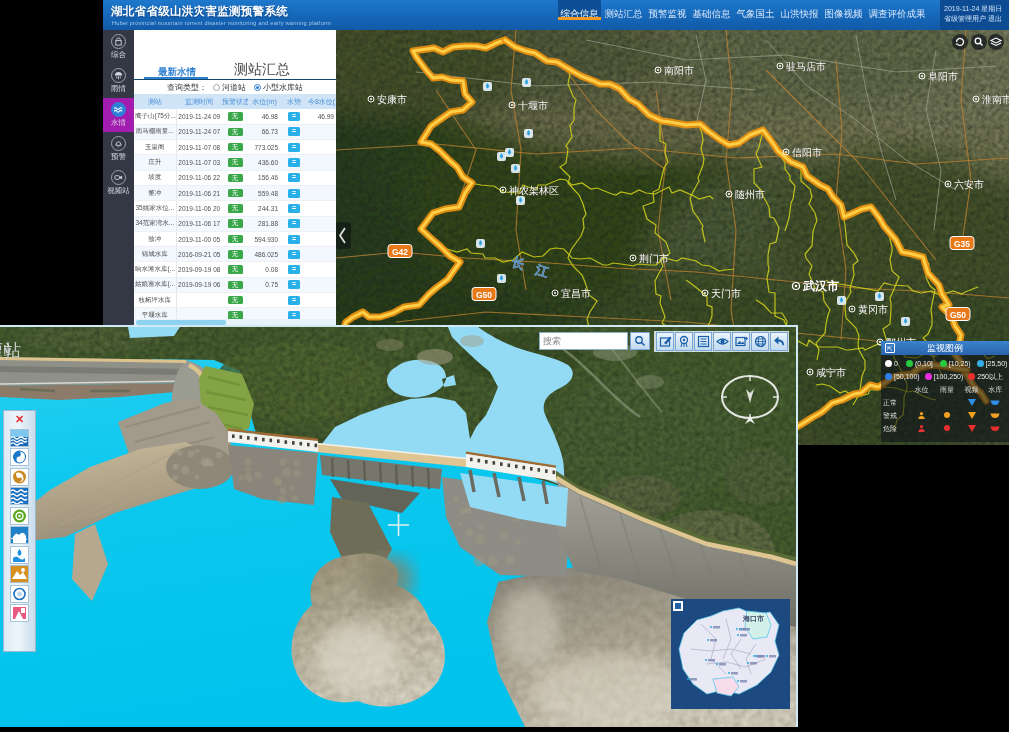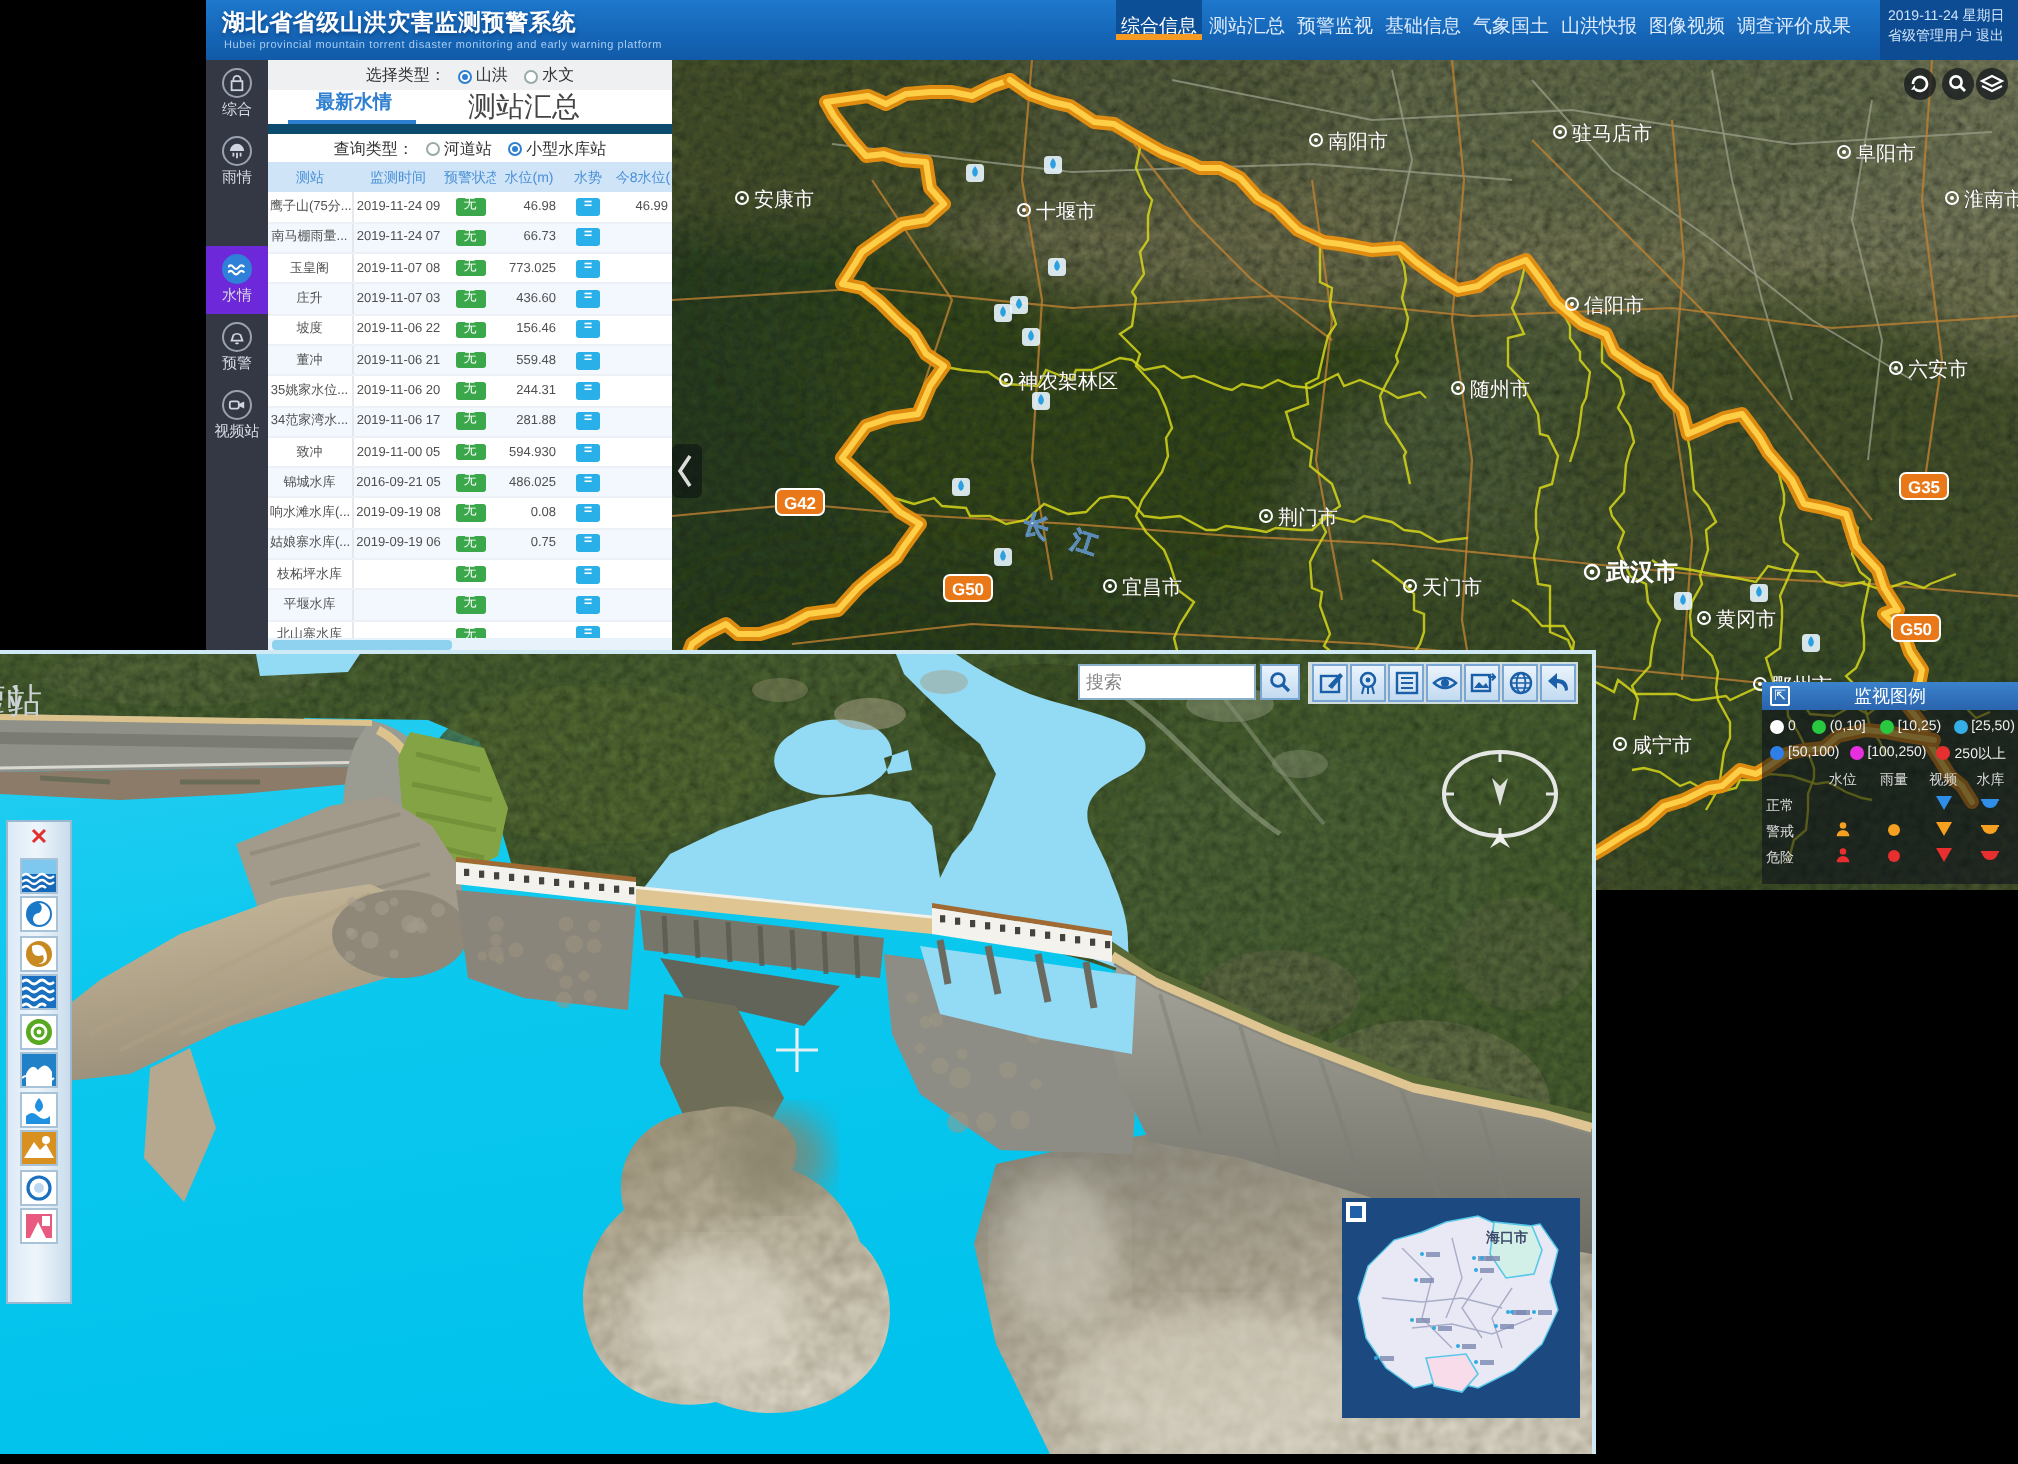--- a/index.html
+++ b/index.html
@@ -12,27 +12,27 @@
 #nav .subtitle{position:absolute;left:9px;top:20px;font-size:5.5px;color:#a8ccf0;letter-spacing:.3px;}
 #nav .menu{position:absolute;left:455px;top:0;height:30px;display:flex;gap:1px;}
 #nav .mi{position:relative;height:20px;line-height:28px;padding:0 2.5px;color:#dceafc;font-size:9.5px;white-space:nowrap;}
 #nav .mi.act{background:#0d4f96;color:#fff;}
 #nav .mi.act:after{content:"";position:absolute;left:0;bottom:0;width:100%;height:3px;background:#f59a23;}
 #nav .uinfo{position:absolute;right:0;top:0;width:69px;height:30px;background:#0d4c92;color:#cfe3fa;font-size:7px;padding:4px 2px 0 4px;line-height:10px;white-space:nowrap;}
 
 #side{position:absolute;left:0;top:30px;width:45px;height:415px;background:#343844;}
 #side .it{position:relative;width:31px;text-align:center;color:#d8dce4;font-size:7.5px;padding-top:4px;height:34px;}
 #side .it .ic{width:15px;height:15px;margin:0 auto 1px;border:1px solid #9aa2b2;border-radius:50%;display:flex;align-items:center;justify-content:center;}
-#side .it.act{background:#6d28d9;margin-top:25px;}
+#side .it.act{background:#a21caf;}
 #side .it.act .ic{background:#2f80d8;border-color:#2f80d8;}
 #side .it svg{display:block;}
 
 #panel{position:absolute;left:31px;top:30px;width:202px;height:415px;background:#fff;font-size:9px;color:#444;}
 #panel .ftop{height:15px;background:#eef0f2;display:flex;align-items:center;justify-content:center;font-size:8px;color:#333;}
-#panel .tabs{height:22px;border-bottom:5px solid #0c4a6e;position:relative;display:flex;align-items:flex-start;}
+#panel .tabs{height:22px;border-bottom:1px solid #0c4a6e;position:relative;display:flex;align-items:flex-end;margin-top:28px;}
 #panel .tab1{margin-left:24px;color:#2f7fd0;font-weight:bold;font-size:9.5px;}
 #panel .tab2{margin-left:38px;color:#444;font-size:14px;}
 #panel .tabs .ul{position:absolute;left:10px;bottom:0px;width:64px;height:2.5px;background:#2f7fd0;}
 #panel .f2{height:14px;display:flex;align-items:center;justify-content:center;font-size:8px;color:#333;}
 .rad{display:inline-block;width:7px;height:7px;border:1px solid #9aa;border-radius:50%;margin:0 2px -1px 6px;position:relative;background:#fff;}
 .rad.on{border-color:#2f7fd0;}
 .rad.on:after{content:"";position:absolute;left:1.2px;top:1.2px;width:3px;height:3px;border-radius:50%;background:#2f7fd0;}
 #panel table{border-collapse:collapse;width:202px;table-layout:fixed;}
 #panel th{background:#cfe4f6;color:#4a90d9;font-weight:normal;font-size:7px;height:15px;overflow:hidden;white-space:nowrap;}
 #panel td{height:15.3px;font-size:6.5px;color:#505050;overflow:hidden;white-space:nowrap;padding:0 1px;border-bottom:1px solid #edf1f5;}#panel td:first-child{border-right:1px solid #e4e8ec;}
@@ -111,21 +111,20 @@
             </svg>
           </div>预警</div>
     <div class="it"><div class="ic">
             <svg width="9" height="9" viewBox="0 0 10 10">
               <rect x="1" y="3" width="5" height="4" rx="1" fill="none" stroke="#cfd6e0"></rect>
               <path d="M6 4.5 9 3v4L6 5.5z" fill="#cfd6e0"></path>
             </svg>
           </div>视频站</div>
   </div>
   <div id="panel">
-    <div class="ftop">选择类型：<span class="rad on"></span>山洪&nbsp;<span class="rad"></span>水文</div>
     <div class="tabs">
           <span class="tab1">最新水情</span>
           <span class="tab2">测站汇总</span>
           <div class="ul"></div>
         </div>
     <div class="f2">查询类型：<span class="rad"></span>河道站&nbsp;<span class="rad on"></span>小型水库站</div>
     <table id="dt">
           <colgroup>
             <col style="width:42px">
             <col style="width:46px">

